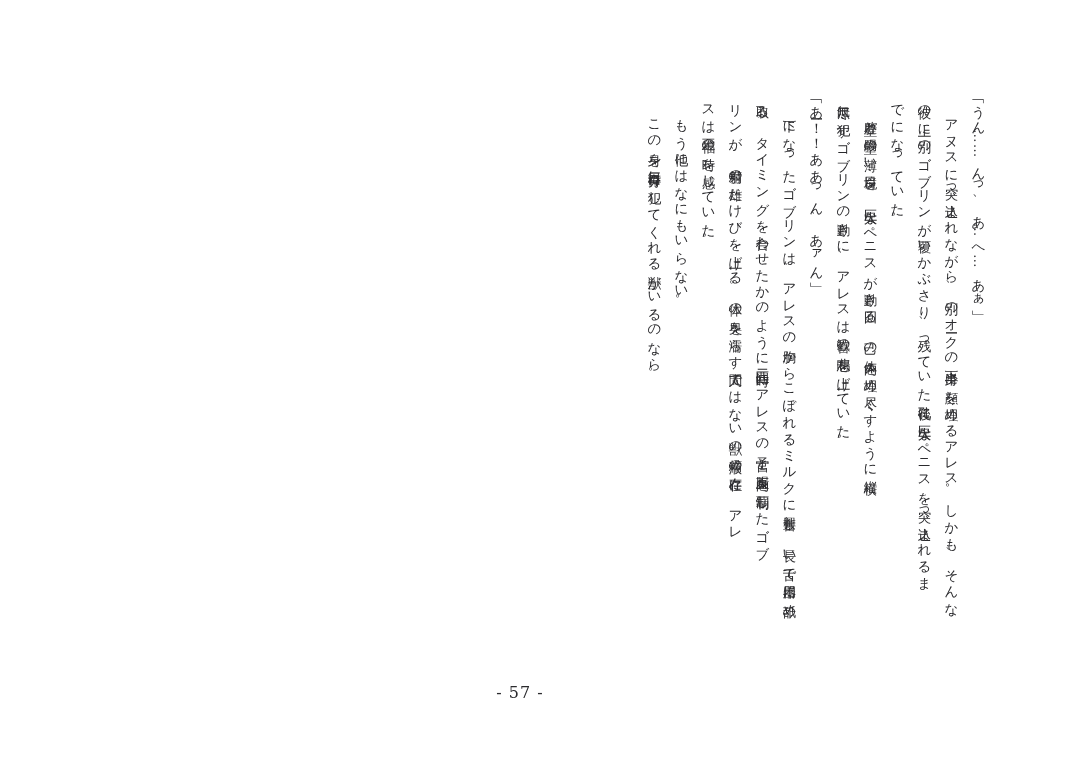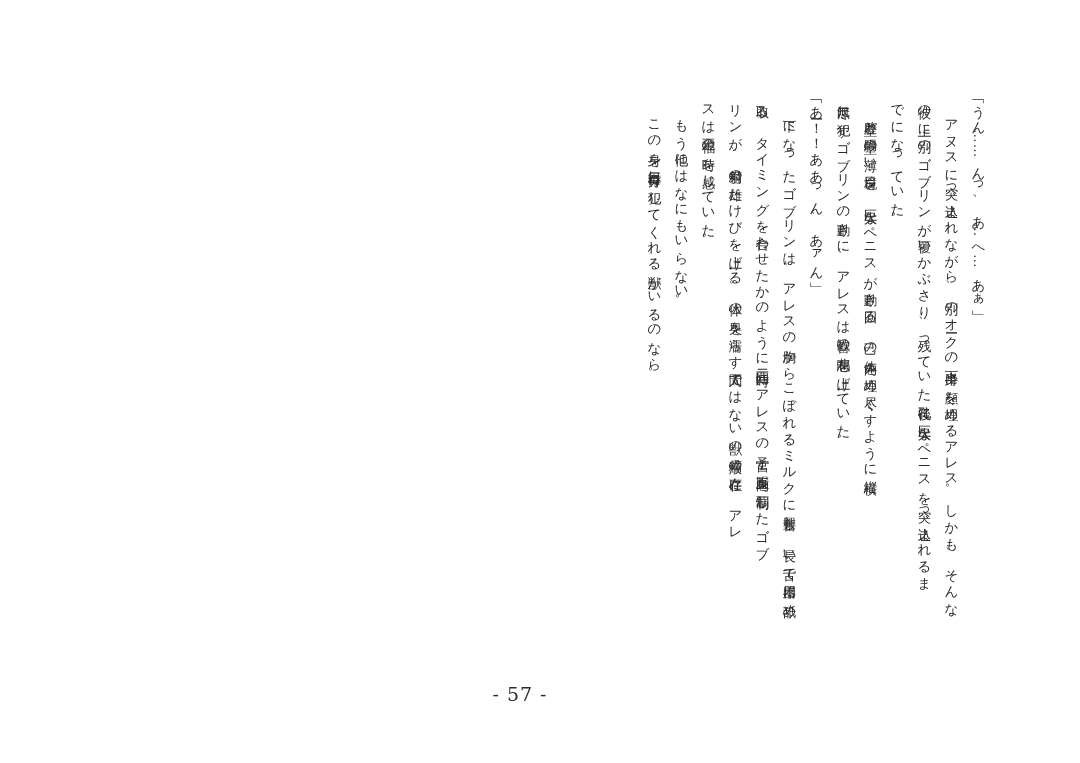--- a/index.html
+++ b/index.html
@@ -33,21 +33,21 @@
   }
   .line.indent {
     text-indent: 14.5px;
   }
   .page-number {
     position: absolute;
     top: 683px;
     left: 0;
     width: 1040px;
     text-align: center;
-    font-size: 19px;
+    font-size: 16px;
     letter-spacing: 1px;
     color: var(--ink, #2b2b2e);
   }
 </style>
 </head>
 <body>
 
 <div class="page">
   <div class="text-block">
     <p class="line">「うん……んっ、あ…へ…あぁ」</p>

